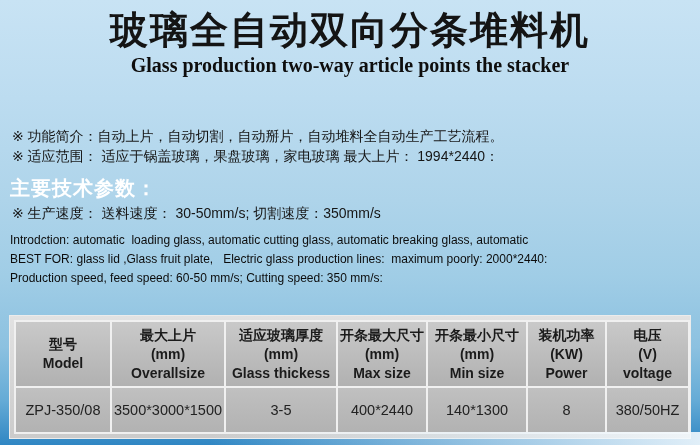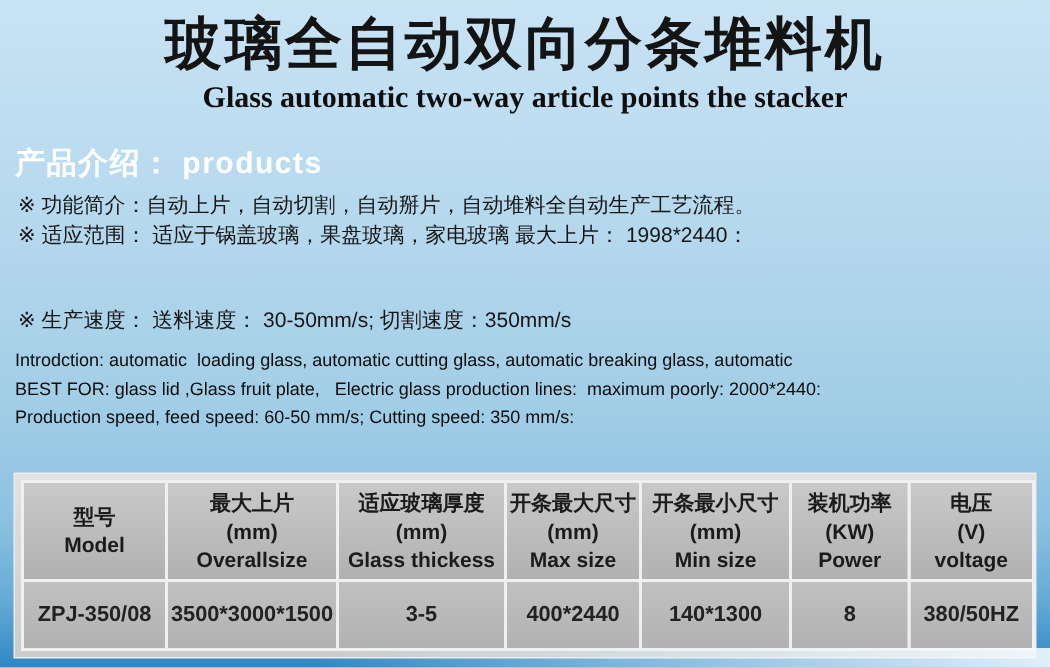--- a/index.html
+++ b/index.html
@@ -81,36 +81,36 @@
   }
   table.spec th {
     height: 62px;
     background: linear-gradient(180deg, #c9c9c9 0%, #b1b1b1 100%);
     font-size: 14px; font-weight: bold; line-height: 19px;
     color: #1b1b1b;
   }
   table.spec td {
     height: 42px;
     background: linear-gradient(180deg, #c0c0c0 0%, #b2b2b2 100%);
-    font-size: 14.5px; font-weight: 700; line-height: 18px;
+    font-size: 14.5px; font-weight: 400; line-height: 18px;
     color: #222222;
   }
 </style>
 </head>
 <body>
 
 <div class="page">
 
   <div class="title-cn">玻璃全自动双向分条堆料机</div>
-  <div class="title-en">Glass automatic two-way article points the stacker</div>
+  <div class="title-en">Glass production two-way article points the stacker</div>
 
-  <div class="section-heading heading-products">产品介绍： products</div>
   <div class="bullet bullet-function">※ 功能简介：自动上片，自动切割，自动掰片，自动堆料全自动生产工艺流程。</div>
-  <div class="bullet bullet-scope">※ 适应范围： 适应于锅盖玻璃，果盘玻璃，家电玻璃 最大上片： 1998*2440：</div>
+  <div class="bullet bullet-scope">※ 适应范围： 适应于锅盖玻璃，果盘玻璃，家电玻璃 最大上片： 1994*2440：</div>
 
+  <div class="section-heading heading-params">主要技术参数：</div>
   <div class="bullet bullet-speed">※ 生产速度： 送料速度： 30-50mm/s; 切割速度：350mm/s</div>
 
   <div class="english-block">
     <div class="english-line">Introdction: automatic  loading glass, automatic cutting glass, automatic breaking glass, automatic</div>
     <div class="english-line">BEST FOR: glass lid ,Glass fruit plate,   Electric glass production lines:  maximum poorly: 2000*2440:</div>
     <div class="english-line">Production speed, feed speed: 60-50 mm/s; Cutting speed: 350 mm/s:</div>
   </div>
 
   <div class="table-frame">
     <table class="spec">

